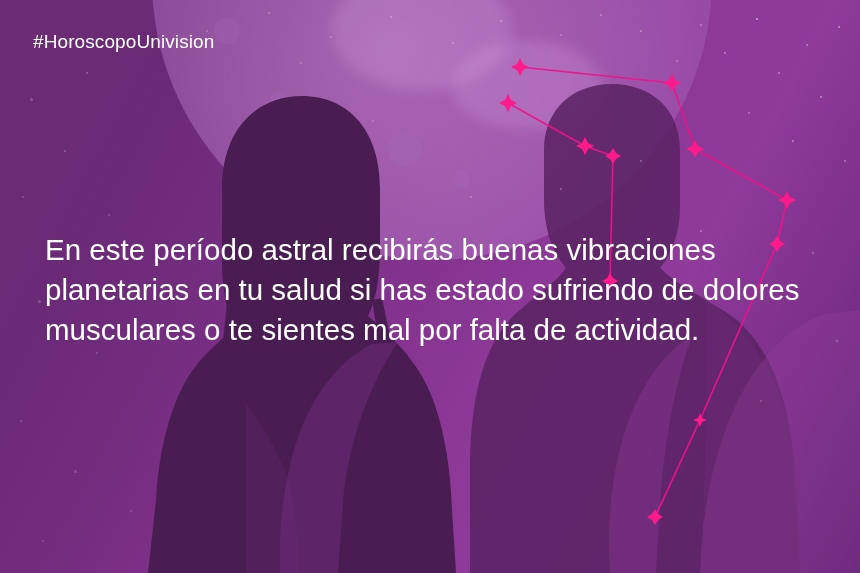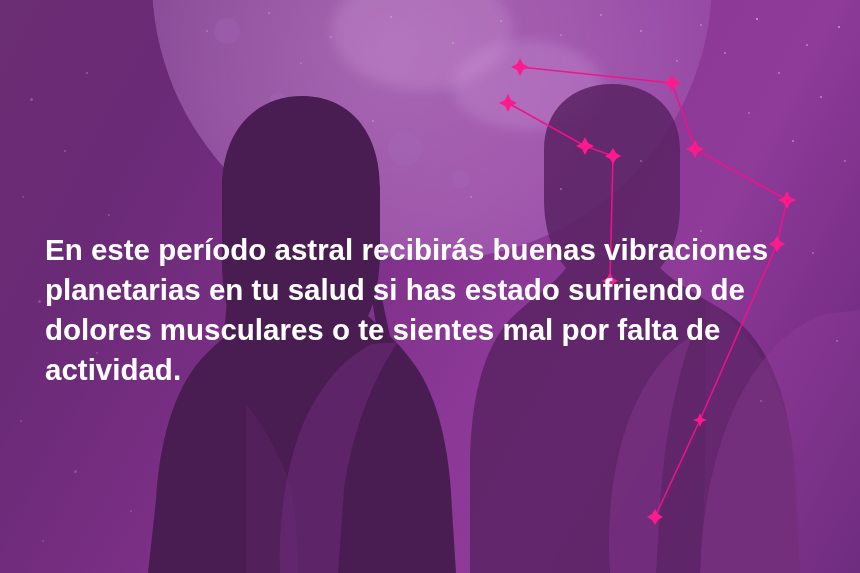--- a/index.html
+++ b/index.html
@@ -108,21 +108,21 @@
     white-space: nowrap;
   }
 
   .body-text {
     position: absolute;
     left: 45px;
     top: 200px;
     width: 760px;
     font-size: 29.5px;
     line-height: 40px;
-    font-weight: 700;
+    font-weight: 400;
     color: #ffffff;
   }
 </style>
 </head>
 <body>
 
 <div id="card">
 
   <div class="moon">
     <div class="moon-crater" style="left:62px;  top:318px; width:26px; height:26px;"></div>
@@ -266,17 +266,18 @@
         <path d="M 613 148 L 616 153 L 621 156 L 616 159 L 613 164 L 610 159 L 605 156 L 610 153 Z"></path>
         <path d="M 787 191 L 790 197 L 796 200 L 790 203 L 787 209 L 784 203 L 778 200 L 784 197 Z"></path>
         <path d="M 610 273 L 613 278 L 618 281 L 613 284 L 610 289 L 607 284 L 602 281 L 607 278 Z"></path>
         <path d="M 777 236 L 780 241 L 785 244 L 780 247 L 777 252 L 774 247 L 769 244 L 774 241 Z"></path>
         <path d="M 700 413 L 702 418 L 707 420 L 702 422 L 700 427 L 698 422 L 693 420 L 698 418 Z"></path>
         <path d="M 655 509 L 658 514 L 663 517 L 658 520 L 655 525 L 652 520 L 647 517 L 652 514 Z"></path>
       </g>
     </svg>
   </div>
 
+  <div class="hashtag">#HoroscopoUnivision</div>
 
 
   <p class="body-text">En este período astral recibirás buenas vibraciones planetarias en tu salud si has estado sufriendo de dolores musculares o te sientes mal por falta de actividad.</p>
 
 </div>
 
 </body></html>

